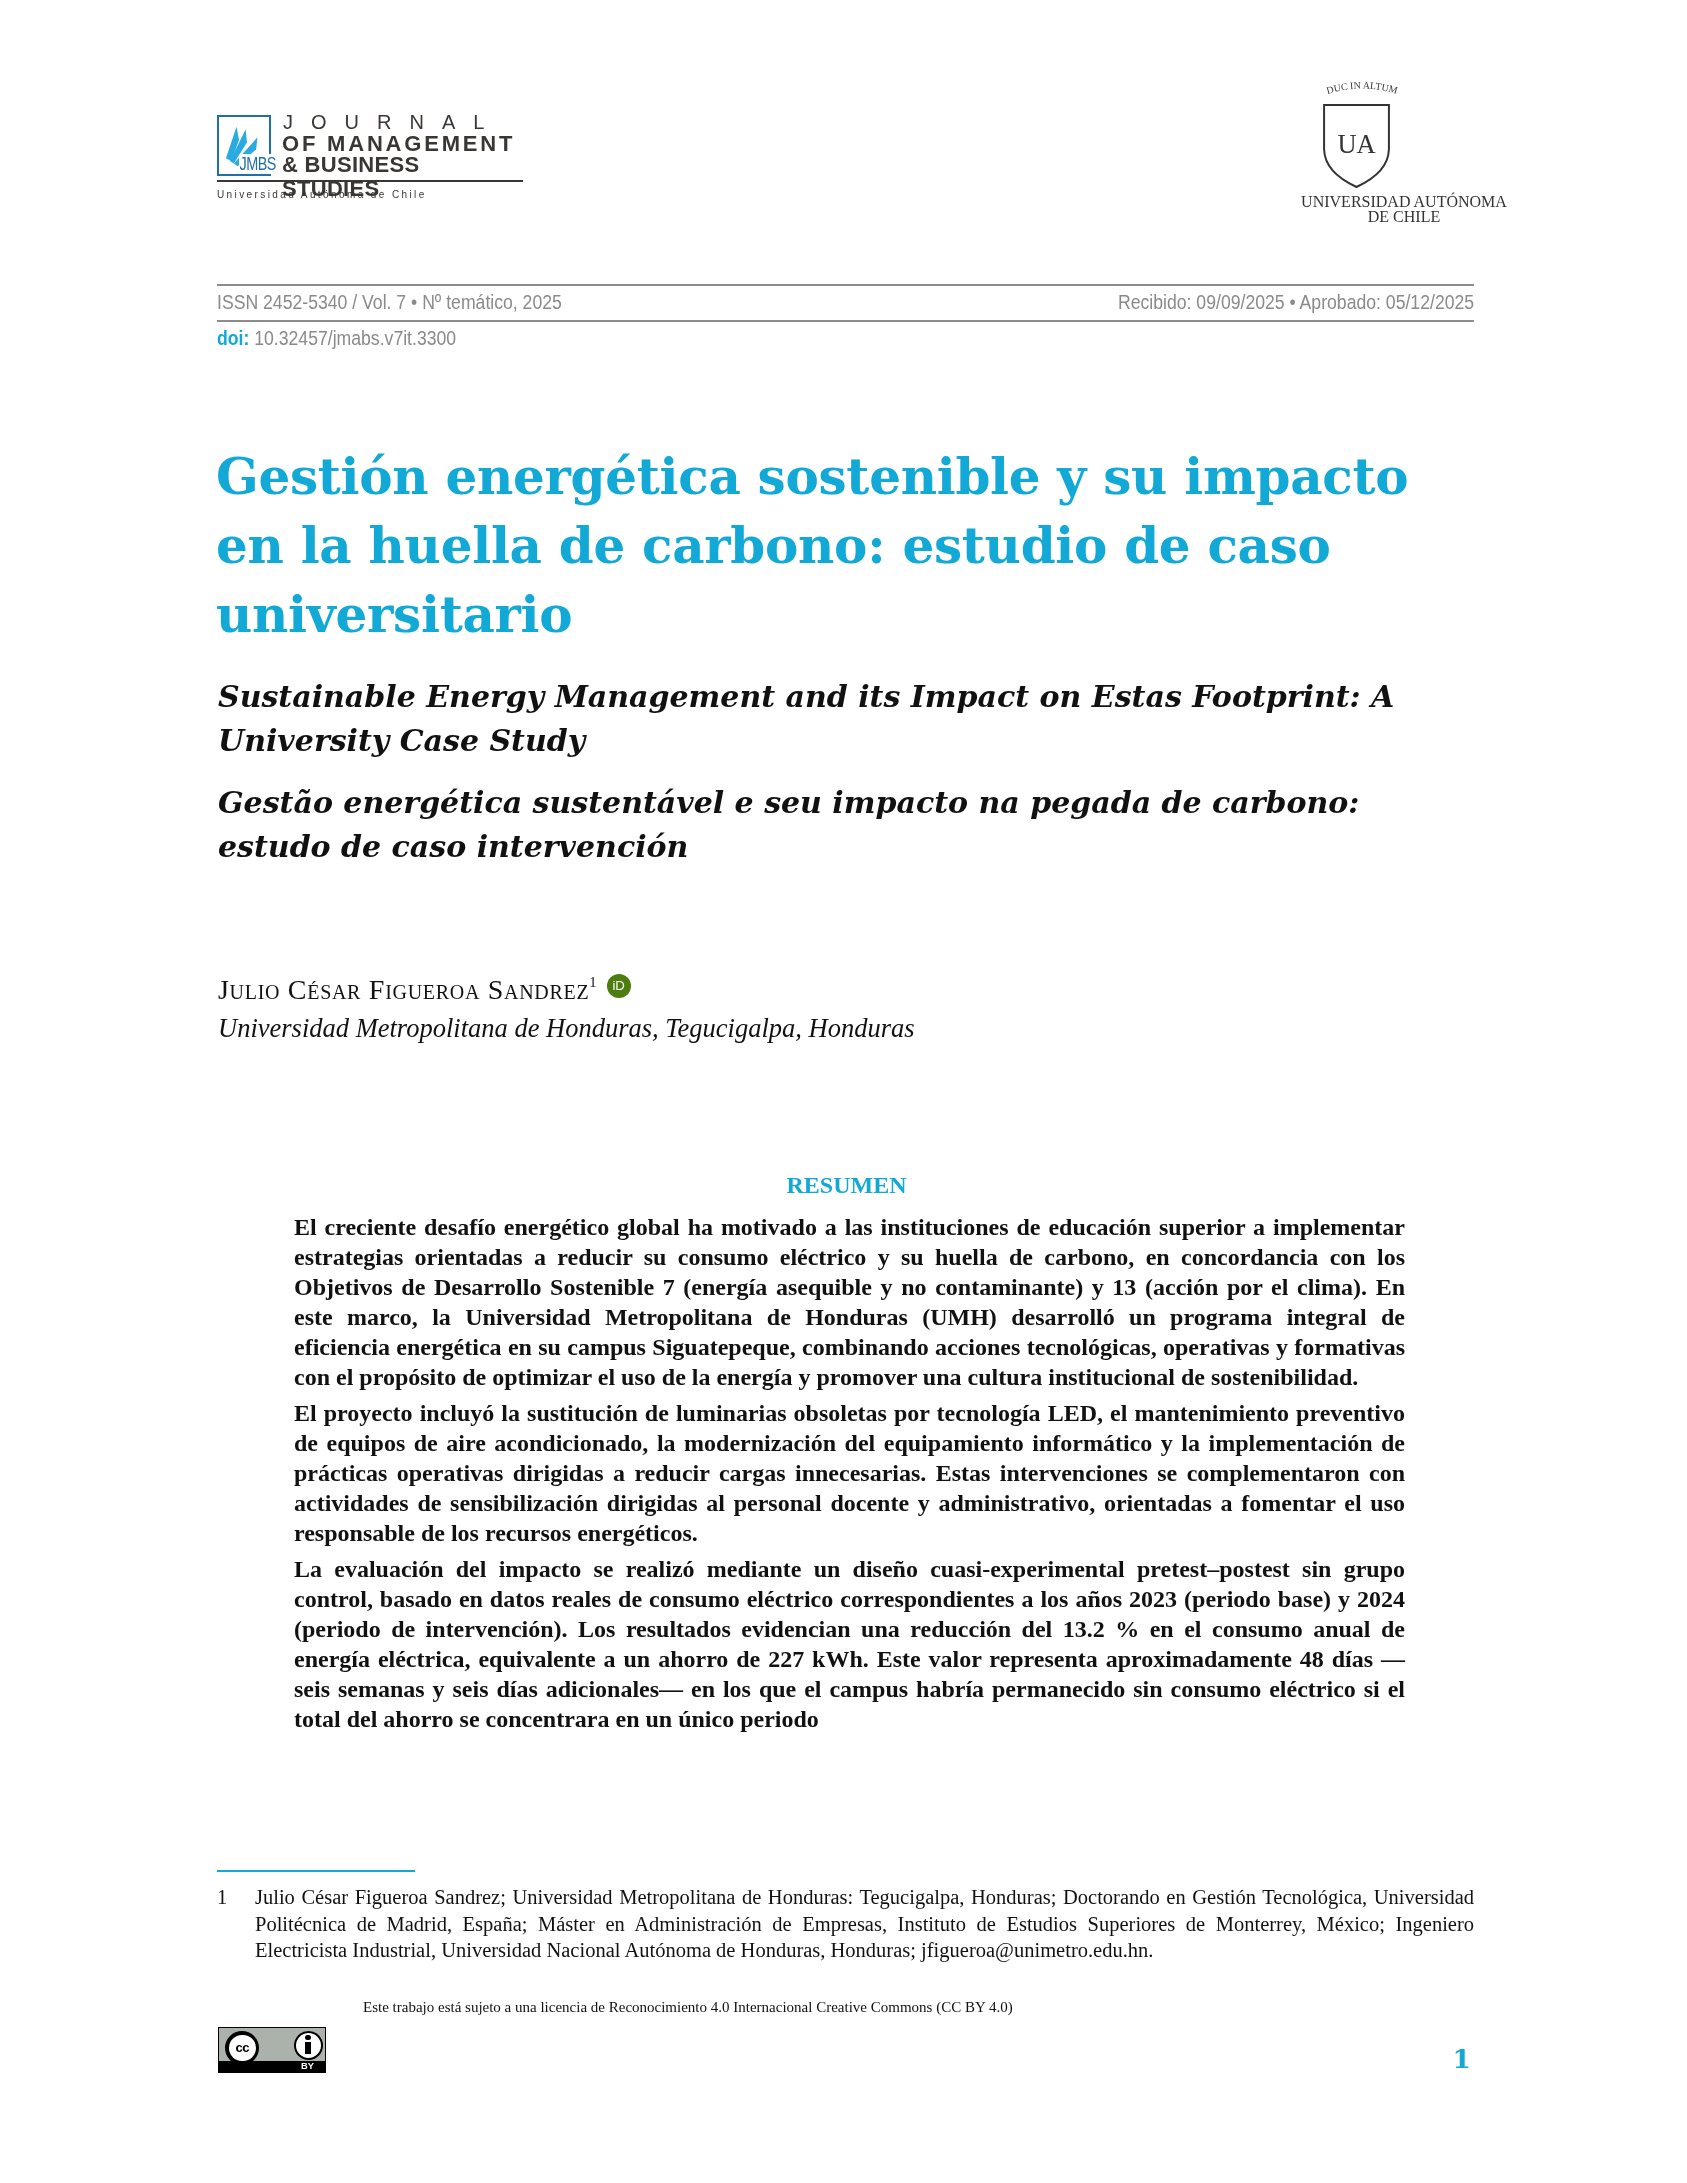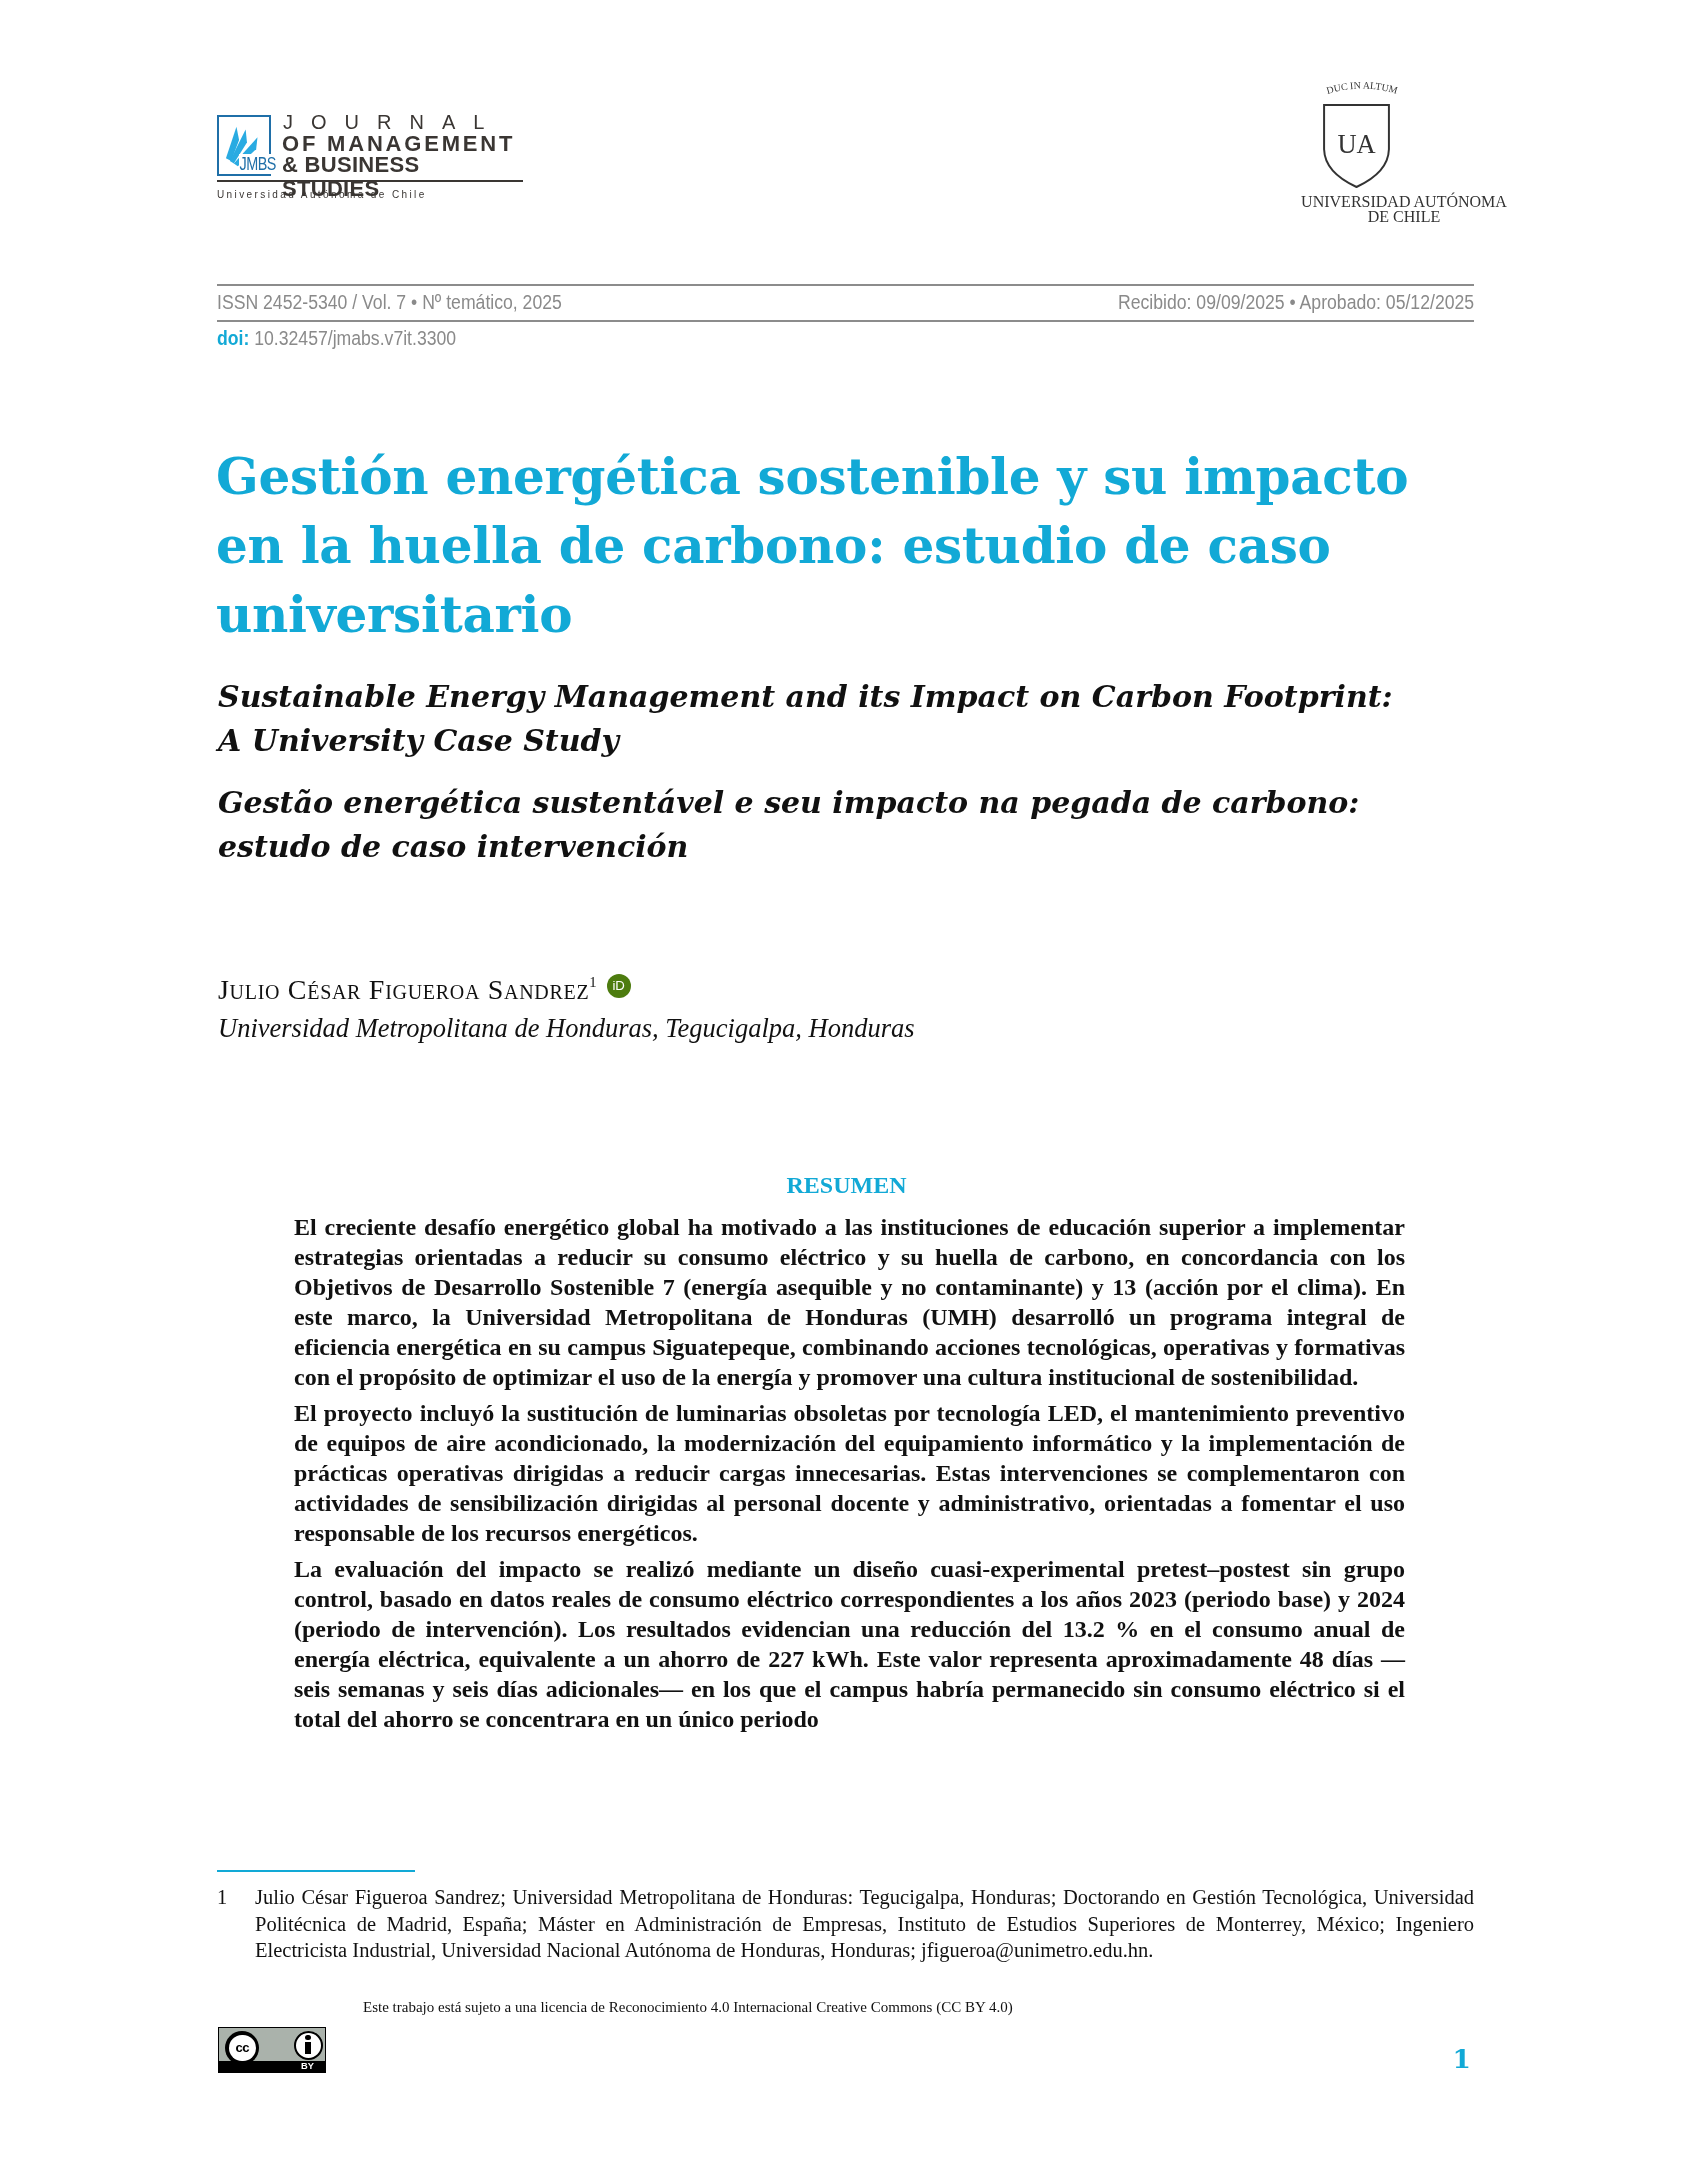--- a/index.html
+++ b/index.html
@@ -99,21 +99,21 @@
   </div>
 </div>
 
 <div class="rule" style="top:284px"></div>
 <div class="meta meta-left">ISSN 2452-5340 / Vol. 7 • Nº temático, 2025</div>
 <div class="meta meta-right">Recibido: 09/09/2025 • Aprobado: 05/12/2025</div>
 <div class="rule" style="top:320px"></div>
 <div class="meta doi"><span class="doi-label">doi:</span><span> 10.32457/jmabs.v7it.3300</span></div>
 
 <h1 class="title-es" style="margin:0">Gestión energética sostenible y su impacto en la huella de carbono: estudio de caso universitario</h1>
-<h2 class="title-en" style="margin:0">Sustainable Energy Management and its Impact on Carbon Footprint: A University Case Study</h2>
+<h2 class="title-en" style="margin:0">Sustainable Energy Management and its Impact on Estas Footprint: A University Case Study</h2>
 <h2 class="title-pt" style="margin:0">Gestão energética sustentável e seu impacto na pegada de carbono: estudo de caso intervención</h2>
 
 <div class="author">
   <span>Julio César Figueroa Sandrez</span><sup>1</sup><span class="orcid">iD</span>
 </div>
 <div class="affil">Universidad Metropolitana de Honduras, Tegucigalpa, Honduras</div>
 
 <div class="resumen-h">RESUMEN</div>
 <div class="abstract">
   <p>El creciente desafío energético global ha motivado a las instituciones de educación superior a implementar estrategias orientadas a reducir su consumo eléctrico y su huella de carbono, en concordancia con los Objetivos de Desarrollo Sostenible 7 (energía asequible y no contaminante) y 13 (acción por el clima). En este marco, la Universidad Metropolitana de Honduras (UMH) desarrolló un programa integral de eficiencia energética en su campus Siguatepeque, combinando acciones tecnológicas, operativas y formativas con el propósito de optimizar el uso de la energía y promover una cultura institucional de sostenibilidad.</p>

